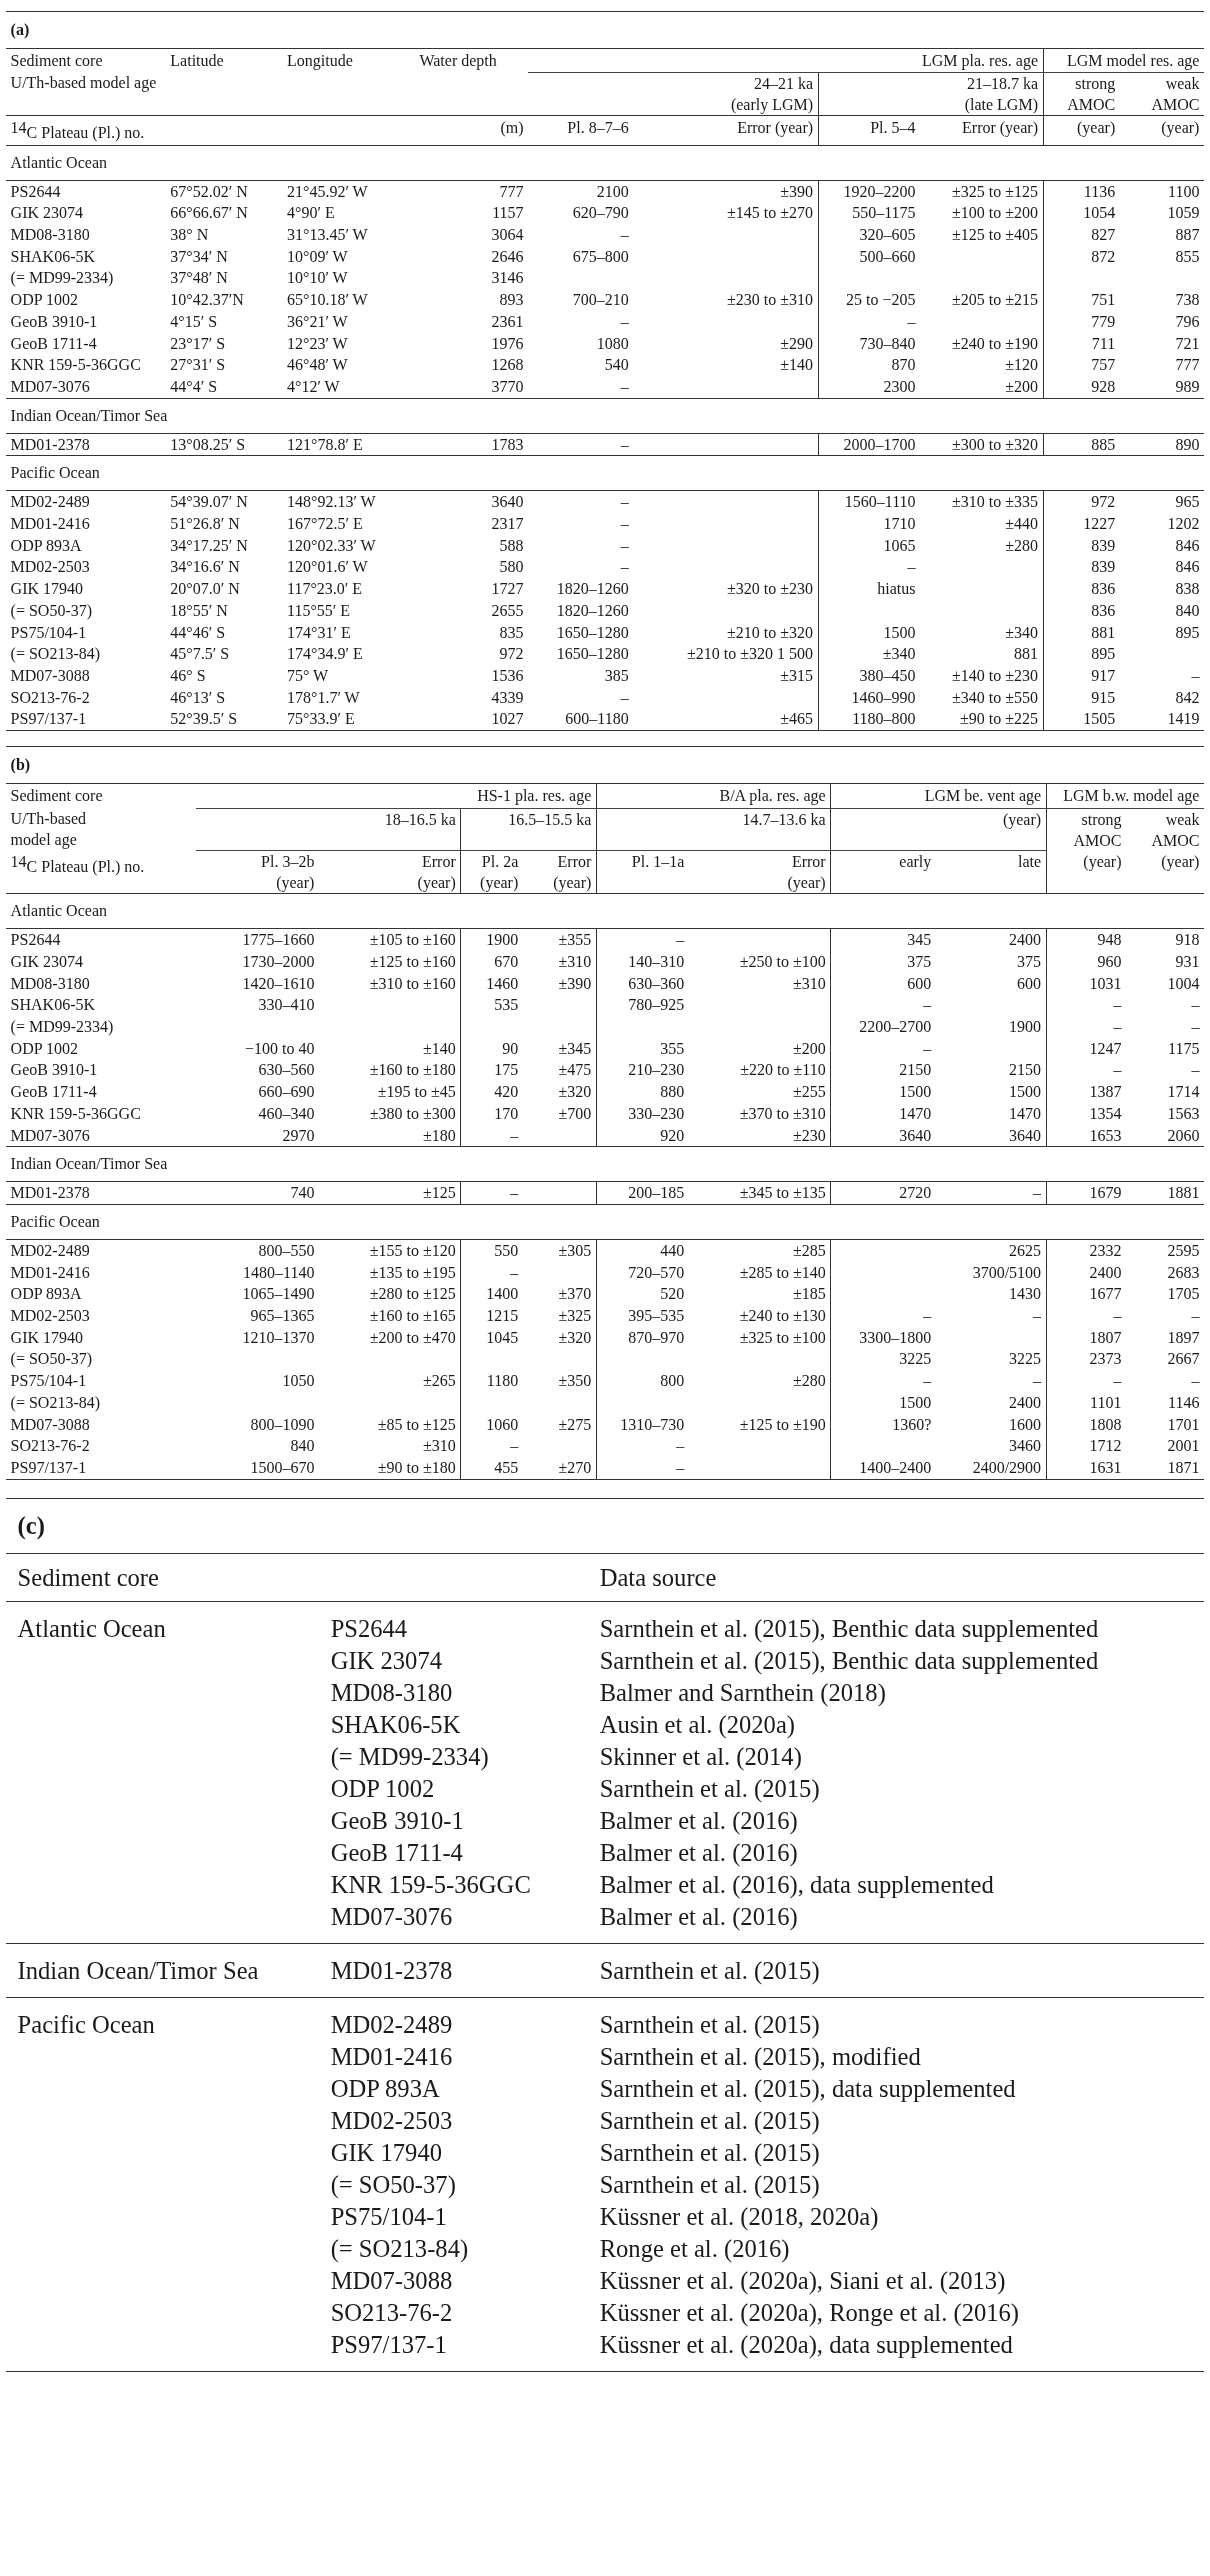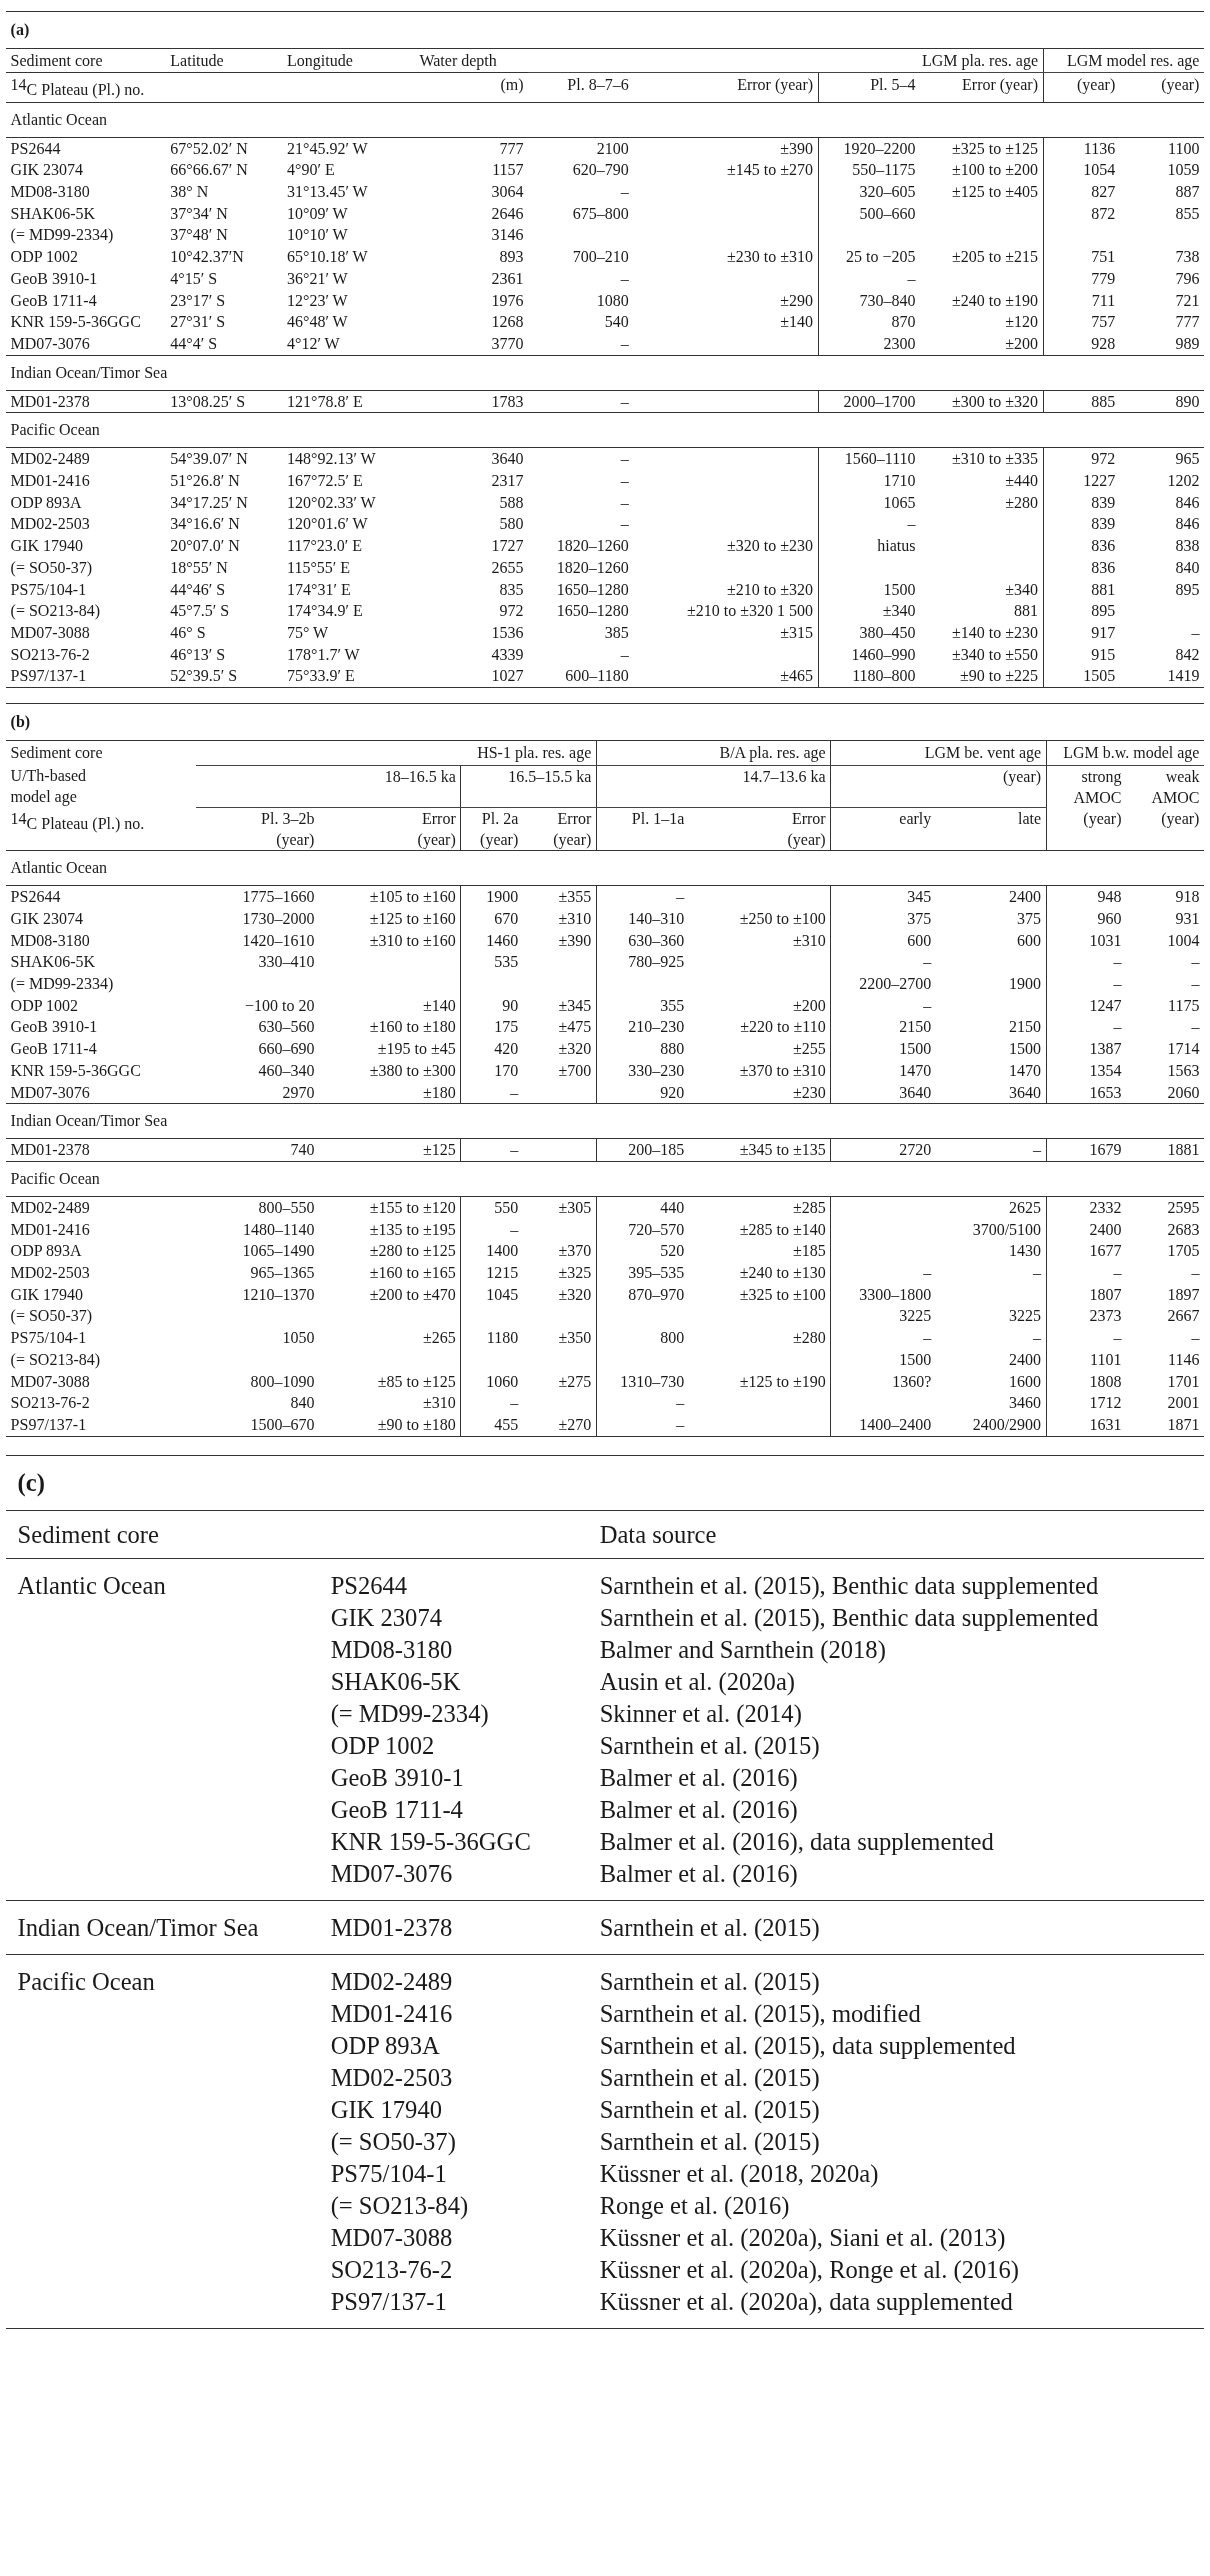--- a/index.html
+++ b/index.html
@@ -61,20 +61,27 @@
         <td colspan="10" class="panel-label">(a)</td>
       </tr>
       <tr class="hdr sep">
         <td>Sediment core</td>
         <td>Latitude</td>
         <td>Longitude</td>
         <td>Water depth</td>
         <td colspan="4" class="c hsub">LGM pla. res. age</td>
         <td colspan="2" class="c vl hsub">LGM model res. age</td>
       </tr>
+      <tr class="hdr2">
+        <td colspan="4">U/Th-based model age</td>
+        <td colspan="2" class="c"><span>24–21 ka</span><br><span>(early LGM)</span></td>
+        <td colspan="2" class="c vl"><span>21–18.7 ka</span><br><span>(late LGM)</span></td>
+        <td class="r vl"><span>strong</span><br><span>AMOC</span></td>
+        <td class="r"><span>weak</span><br><span>AMOC</span></td>
+      </tr>
       <tr class="hdr sep">
         <td colspan="3"><sup>14</sup><span>C Plateau (Pl.) no.</span></td>
         <td class="r">(m)</td>
         <td class="r">Pl. 8–7–6</td>
         <td class="r">Error (year)</td>
         <td class="r vl">Pl. 5–4</td>
         <td class="r">Error (year)</td>
         <td class="r vl">(year)</td>
         <td class="r">(year)</td>
       </tr>
@@ -471,21 +478,21 @@
           <td class="r"></td>
           <td class="r vl"></td>
           <td class="r"></td>
           <td class="r vl">2200–2700</td>
           <td class="r">1900</td>
           <td class="r vl">–</td>
           <td class="r">–</td>
         </tr>
         <tr class="data">
           <td class="l">ODP 1002</td>
-          <td class="r">−100 to 20</td>
+          <td class="r">−100 to 40</td>
           <td class="r">±140</td>
           <td class="r vl">90</td>
           <td class="r">±345</td>
           <td class="r vl">355</td>
           <td class="r">±200</td>
           <td class="r vl">–</td>
           <td class="r"></td>
           <td class="r vl">1247</td>
           <td class="r">1175</td>
         </tr>

